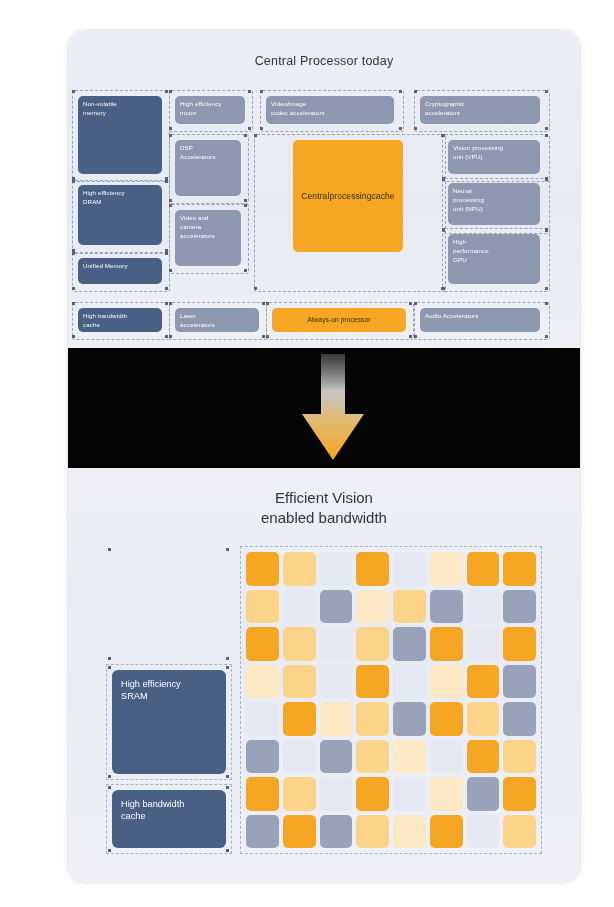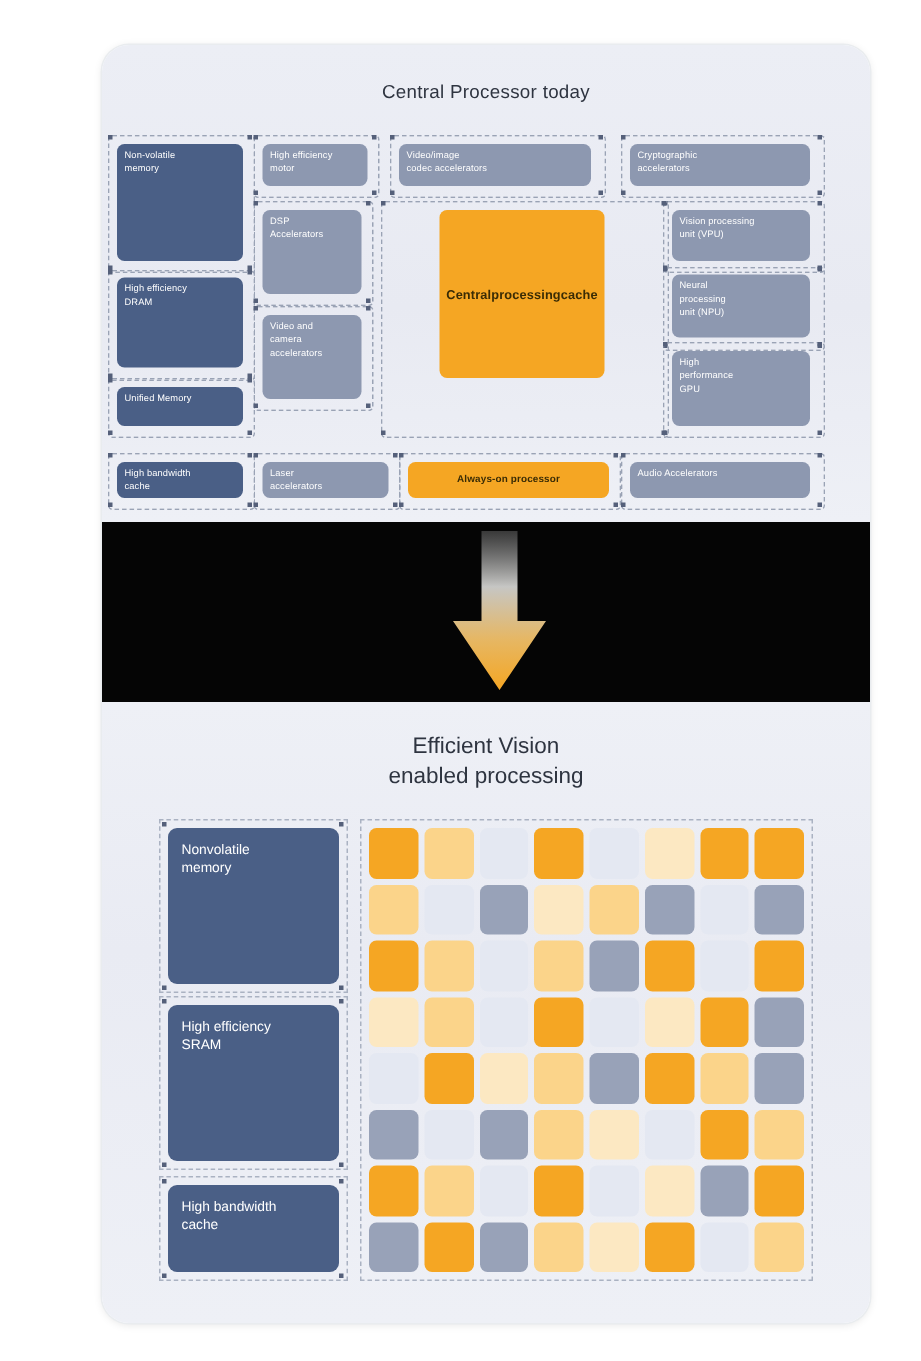--- a/index.html
+++ b/index.html
@@ -29,21 +29,21 @@
   .dash-thin{border:1px dashed #aab2c2;}
 
   .blk{
     position:absolute;border-radius:5px;color:#ffffff;
     font-size:6.2px;line-height:1.45;padding:4px 5px;
     box-sizing:border-box;overflow:hidden;letter-spacing:.1px;
   }
   .blk.dark{background:#4a5f86;}
   .blk.mid{background:#8d98b0;}
   .blk.orange{background:#f5a623;color:#3a2c05;text-align:center;
-              display:flex;align-items:center;justify-content:center;font-weight:bold;}
+              display:flex;align-items:center;justify-content:center;font-weight:normal;}
 
   .handle{position:absolute;width:3px;height:3px;background:#55607a;}
 
   
   #band{
     position:absolute;left:0;top:318px;width:512px;height:120px;background:#050505;
   }
   #arrow{position:absolute;left:232px;top:6px;width:66px;height:108px;}
 
   
@@ -247,30 +247,24 @@
             <stop offset="100%" stop-color="#f5a623"></stop>
           </linearGradient>
         </defs>
         <polygon points="21,0 45,0 45,60 64,60 33,106 2,60 21,60" fill="url(#ag)"></polygon>
       </svg>
     </div>
 
     <div id="bottom-panel">
       <div id="bottom-title">
         <div>Efficient Vision</div>
-        <div>enabled processing</div>
+        <div>enabled bandwidth</div>
       </div>
 
       <div id="mem-col">
-          <div class="mem-wrap dash-thin" style="top: 0px; height: 116px;">
-            <div class="mem">
-              <div>Nonvolatile</div>
-              <div>memory</div>
-            </div>
-          </div>
           <div class="handle" style="left: 2px; top: 2px;"></div>
           <div class="handle" style="left: 120px; top: 2px;"></div>
           <div class="handle" style="left: 2px; top: 111px;"></div>
           <div class="handle" style="left: 120px; top: 111px;"></div>
           <div class="mem-wrap dash-thin" style="top: 118px; height: 116px;">
             <div class="mem">
               <div>High efficiency</div>
               <div>SRAM</div>
             </div>
           </div>

